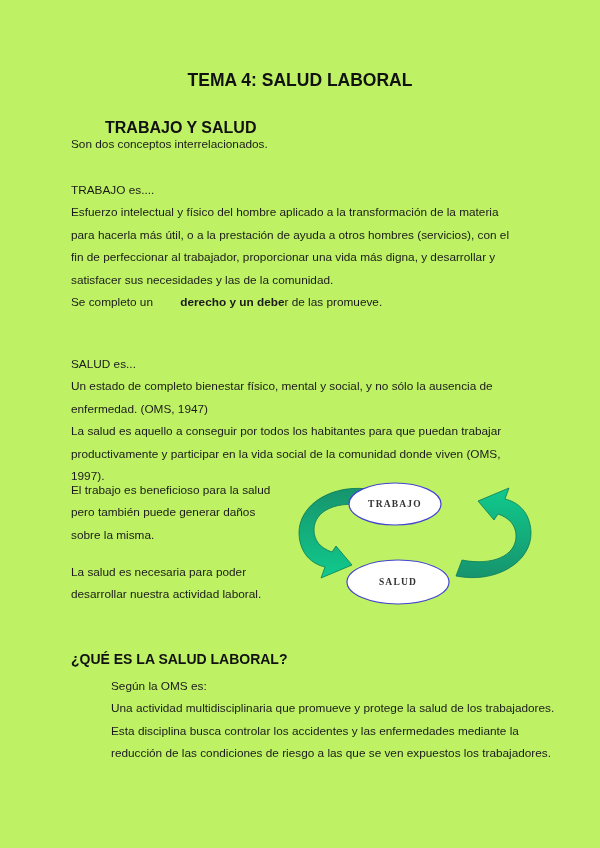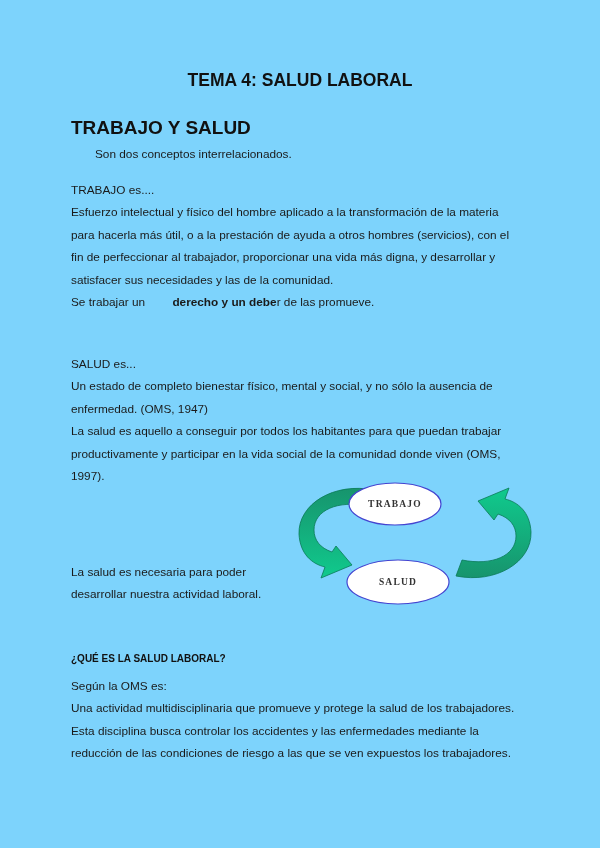--- a/index.html
+++ b/index.html
@@ -4,21 +4,21 @@
 <style>
   html, body {
     margin: 0;
     padding: 0;
     background: #ffffff;
   }
   .page {
     position: relative;
     width: 600px;
     height: 848px;
-    background: #7dd3fc;
+    background: #bef264;
     overflow: hidden;
     font-family: "Liberation Sans", "DejaVu Sans", sans-serif;
     color: #1a1a1a;
   }
   .abs { position: absolute; }
   .doc-title {
     top: 70px;
     left: 0;
     width: 600px;
     text-align: center;
@@ -27,22 +27,22 @@
     line-height: 20px;
     color: #111111;
     margin: 0;
   }
   .h-section {
     left: 71px;
     font-weight: bold;
     color: #111111;
     margin: 0;
   }
-  .h1a { top: 120px; font-size: 19px; line-height: 16px; }
-  .h2a { top: 650px; font-size: 10px; line-height: 18px; text-align: center; }
+  .h1a { top: 120px; font-size: 16px; line-height: 16px; margin-left: 34px; }
+  .h2a { top: 650px; font-size: 14px; line-height: 18px; text-align: center; }
   .body-text {
     left: 71px;
     width: 480px;
     font-size: 11.8px;
     line-height: 22.4px;
     white-space: pre-line;
     margin: 0;
   }
   .narrow { width: 240px; }
   .diagram-box {
@@ -62,36 +62,39 @@
 </style>
 </head>
 <body>
 
 <div class="page">
 
   <h1 class="abs doc-title">TEMA 4: SALUD LABORAL</h1>
 
   <h2 class="abs h-section h1a">TRABAJO Y SALUD</h2>
 
-  <p class="abs body-text" style="top:143px;margin-left:24px;">Son dos conceptos interrelacionados.</p>
+  <p class="abs body-text" style="top:133px;">Son dos conceptos interrelacionados.</p>
 
   <p class="abs body-text" style="top:179px;"><span>TRABAJO es....
 Esfuerzo intelectual y físico del hombre aplicado a la transformación de la materia
 para hacerla más útil, o a la prestación de ayuda a otros hombres (servicios), con el
 fin de perfeccionar al trabajador, proporcionar una vida más digna, y desarrollar y
 satisfacer sus necesidades y las de la comunidad.
-</span><span>Se trabajar un </span><b>derecho y un debe</b><span>r de las promueve.</span></p>
+</span><span>Se completo un </span><b>derecho y un debe</b><span>r de las promueve.</span></p>
 
   <p class="abs body-text" style="top:353px;">SALUD es...
 Un estado de completo bienestar físico, mental y social, y no sólo la ausencia de
 enfermedad. (OMS, 1947)
 La salud es aquello a conseguir por todos los habitantes para que puedan trabajar
 productivamente y participar en la vida social de la comunidad donde viven (OMS,
 1997).</p>
 
+  <p class="abs body-text narrow" style="top:479px;">El trabajo es beneficioso para la salud
+pero también puede generar daños
+sobre la misma.</p>
 
   <p class="abs body-text narrow" style="top:561px;">La salud es necesaria para poder
 desarrollar nuestra actividad laboral.</p>
 
   <svg class="abs diagram-box" viewBox="0 0 250 160">
     <defs>
       <linearGradient id="arrowGrad" x1="0" y1="0" x2="0" y2="1">
         <stop offset="0" stop-color="#17946d"></stop>
         <stop offset="1" stop-color="#10ca8d"></stop>
       </linearGradient>
@@ -103,18 +106,18 @@
 
     <ellipse cx="105" cy="42" rx="46" ry="21" fill="#ffffff" stroke="#4545d0" stroke-width="1.2"></ellipse>
     <text class="ellipse-label" x="105" y="45" text-anchor="middle">TRABAJO</text>
 
     <ellipse cx="108" cy="120" rx="51" ry="22" fill="#ffffff" stroke="#4545d0" stroke-width="1.2"></ellipse>
     <text class="ellipse-label" x="108" y="123" text-anchor="middle">SALUD</text>
   </svg>
 
   <h2 class="abs h-section h2a">¿QUÉ ES LA SALUD LABORAL?</h2>
 
-  <p class="abs body-text" style="top:675px;">Según la OMS es:
+  <p class="abs body-text" style="top:675px;margin-left:40px;">Según la OMS es:
 Una actividad multidisciplinaria que promueve y protege la salud de los trabajadores.
 Esta disciplina busca controlar los accidentes y las enfermedades mediante la
 reducción de las condiciones de riesgo a las que se ven expuestos los trabajadores.</p>
 
 </div>
 
 </body></html>

